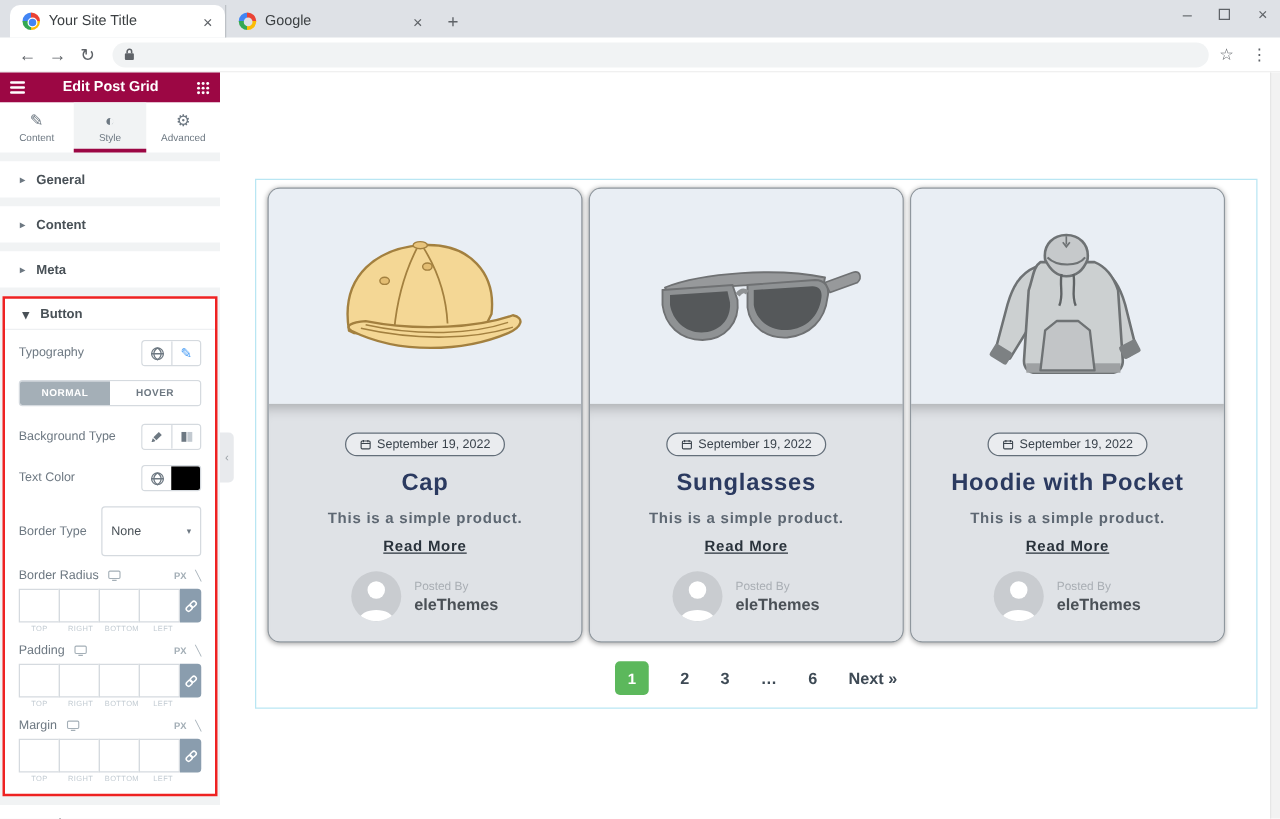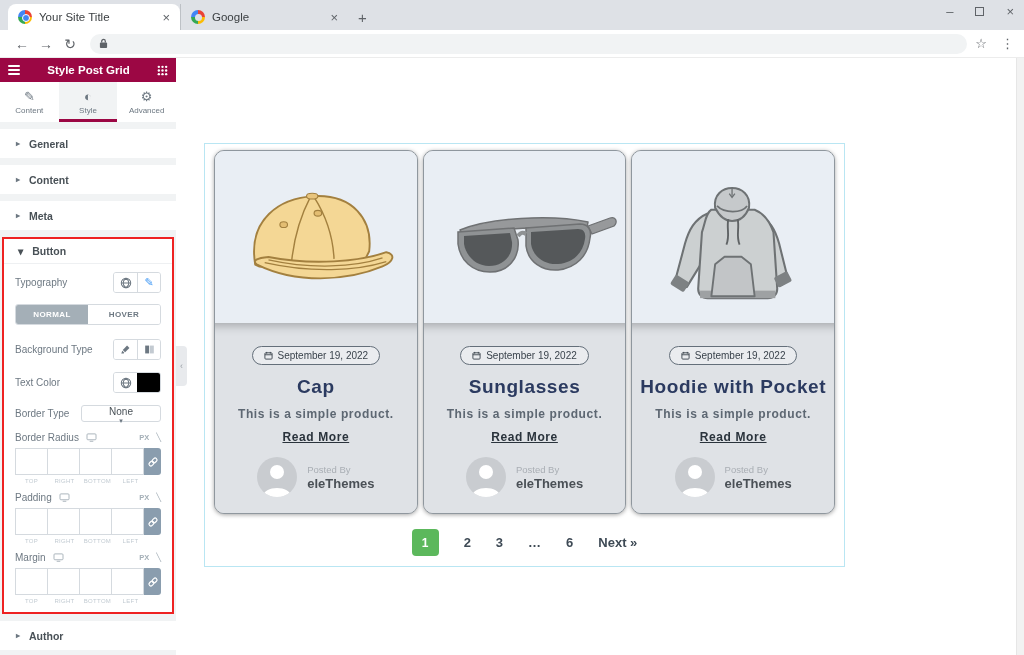--- a/index.html
+++ b/index.html
@@ -50,42 +50,42 @@
   .ctl-row { display:flex; align-items:center; justify-content:space-between; padding:8px 11px 4px; }
   .ctl-label { font-size:10px; color:#6d7882;text-align:right; }
   .btn-group { display:flex; border:1px solid #d5dadf; border-radius:3px; overflow:hidden; }
   .gbtn { width:23px; height:19px; display:flex; align-items:center; justify-content:center; background:#fff; }
   .gbtn + .gbtn { border-left:1px solid #d5dadf; }
   .pencil-blue { color:#459bf5; font-size:11px; }
   .swatch { width:23px; height:19px; background:#000; }
   .state-tabs { display:flex; margin:7px 11px 6px; border:1px solid #d5dadf; border-radius:3px; overflow:hidden; height:21px; }
   .stab { flex:1; display:flex; align-items:center; justify-content:center; font-size:8px; font-weight:bold; letter-spacing:.4px; background:#fff; color:#6d7882; }
   .stab.active { background:#a4afb7; color:#fff; }
-  .select { width:80px; height:17px; border:1px solid #d5dadf; border-radius:3px; display:flex; align-items:center; justify-content:space-between; padding:0 7px; font-size:10px; color:#495157; background:#fff;flex-direction:column; }
+  .select { width:80px; height:40px; border:1px solid #d5dadf; border-radius:3px; display:flex; align-items:center; justify-content:space-between; padding:0 7px; font-size:10px; color:#495157; background:#fff; }
   .select .sc { font-size:7px; color:#6d7882; }
 
   .dim-group { padding:6px 11px 2px; }
   .dim-head { display:flex; align-items:center; justify-content:space-between; }
   .dim-lwrap { display:flex; align-items:center; gap:7px; }
   .dim-label { font-size:10px; color:#6d7882; }
   .dim-units { display:flex; align-items:center; gap:7px; color:#a4afb7; }
   .unit { font-size:7.5px; font-weight:bold; }
   .slash { font-size:8px; }
   .dim-inputs { display:flex; margin-top:5px; }
   .dim { width:33px; height:27px; border:1px solid #d5dadf; margin-right:-1px; background:#fff; outline:none; font-size:10px; text-align:center; color:#495157; }
   .link-btn { width:30px; height:27px; background:#8a9dae; display:flex; align-items:center; justify-content:center; border-radius:0 3px 3px 0; margin-left:1px; }
   .dim-labels { display:flex; margin-top:3px; }
   .dlab { width:33px; text-align:center; font-size:6px; color:#c2cbd2; letter-spacing:.3px; }
 
   .panel-handle { position:absolute; left:176px; top:288px; width:11px; height:40px; background:#e8eaed; border-radius:0 4px 4px 0; display:flex; align-items:center; justify-content:center; color:#9aa0a6; font-size:9px; z-index:5; }
 
   
   .canvas { flex:1; background:#fff; padding-top:85px; position:relative; }
   .scroll-strip { position:absolute; right:0; top:0; bottom:0; width:8px; background:#f2f2f2; border-left:1px solid #e6e6e6; }
-  .section { width:641px; margin-left:28px; border:1px solid #b9e6f3; padding:6px 9px 8px; }
+  .section { width:802px; margin-left:28px; border:1px solid #b9e6f3; padding:6px 9px 8px; }
   .cards { display:flex; gap:5px; }
   .card { width:252px; height:364px; border:1px solid #8f979e; border-radius:10px; background:#dfe2e6; box-shadow:0 1px 4px rgba(0,0,0,.35); overflow:hidden; display:flex; flex-direction:column; }
   .card-img { height:172px; background:#e9eef4; display:flex; align-items:center; justify-content:center; flex:0 0 auto; }
   .card-body { flex:1; background:#dfe2e6; box-shadow:inset 0 12px 10px -9px rgba(0,0,0,.25); display:flex; flex-direction:column; align-items:center; padding-top:23px; }
   .date-pill { display:flex; align-items:center; gap:5px; border:1px solid #646f7a; border-radius:12px; padding:3px 11px; font-size:10px; color:#3a434c; background:rgba(255,255,255,.35); }
   .hand { letter-spacing:.6px; }
   .card-title { margin-top:11px; font-size:19px; font-weight:bold; color:#2b3a60; }
   .card-desc { margin-top:9px; font-size:12px; font-weight:bold; color:#5d6772; }
   .read-more { margin-top:9px; font-size:12px; font-weight:bold; color:#2a333c; text-decoration:underline; }
   .author-row { margin-top:13px; display:flex; align-items:center; gap:10px; }
@@ -136,21 +136,21 @@
 
 <div class="app">
 
   <div class="panel">
     <div class="panel-header">
       <span class="hb">
           <span></span>
           <span></span>
           <span></span>
         </span>
-      <span class="panel-title">Style Post Grid</span>
+      <span class="panel-title">Edit Post Grid</span>
       <svg width="11" height="11" viewBox="0 0 12 12" fill="#fff">
           <circle cx="2" cy="2" r="1.3"></circle>
           <circle cx="6" cy="2" r="1.3"></circle>
           <circle cx="10" cy="2" r="1.3"></circle>
           <circle cx="2" cy="6" r="1.3"></circle>
           <circle cx="6" cy="6" r="1.3"></circle>
           <circle cx="10" cy="6" r="1.3"></circle>
           <circle cx="2" cy="10" r="1.3"></circle>
           <circle cx="6" cy="10" r="1.3"></circle>
           <circle cx="10" cy="10" r="1.3"></circle>

